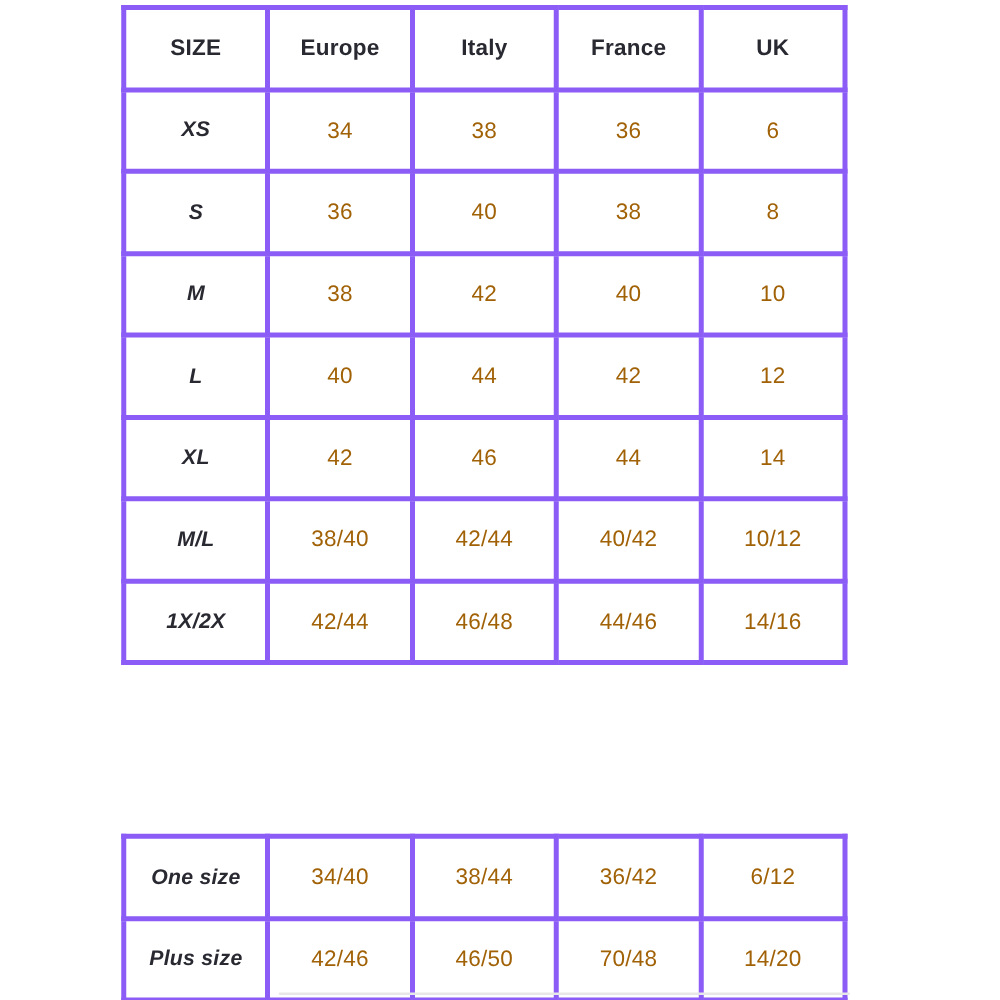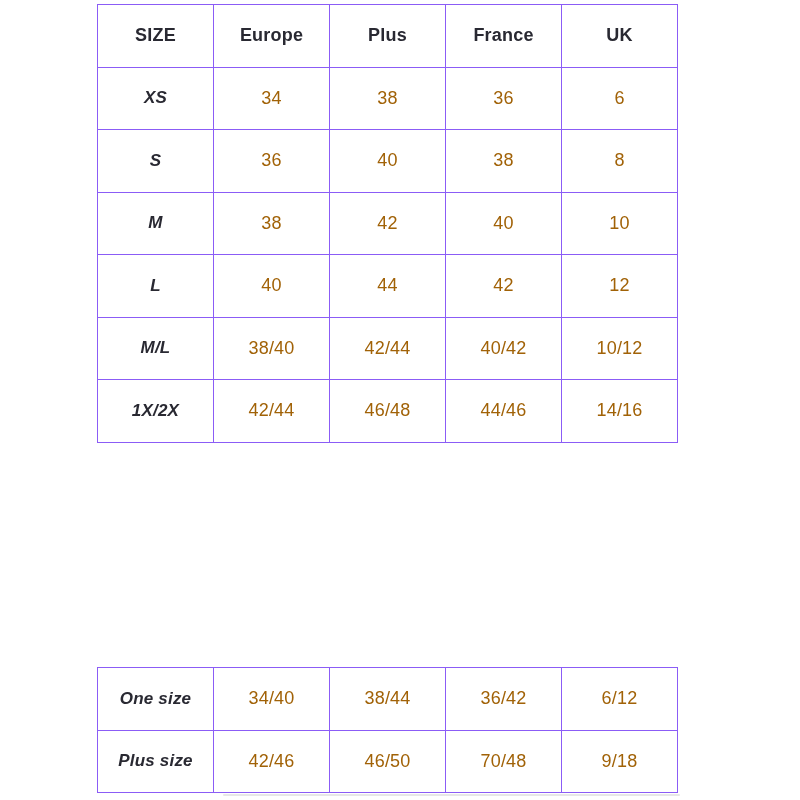--- a/index.html
+++ b/index.html
@@ -22,21 +22,21 @@
     position: absolute;
     left: 97px;
     width: 581px;
     border-collapse: collapse;
     table-layout: fixed;
     background: #ffffff;
   }
   table.tbl.main    { top: 4px; }
   table.tbl.special { top: 667px; padding-left: 19px; }
   .tbl th, .tbl td {
-    border: 1px solid #8b5cf6;
+    border: 4px solid #8b5cf6;
     text-align: center;
     vertical-align: middle;
     padding: 0;
     height: 61.5px;
     letter-spacing: 0.2px;
     white-space: nowrap;
   }
   .tbl thead th {
     font-size: 18px;
     font-weight: 700;
@@ -66,21 +66,21 @@
 </head>
 <body>
 
 <div class="page">
 
   <table class="tbl main">
     <thead>
       <tr id="main-head">
           <th>SIZE</th>
           <th>Europe</th>
-          <th>Plus</th>
+          <th>Italy</th>
           <th>France</th>
           <th>UK</th>
         </tr>
     </thead>
     <tbody id="main-body">
         <tr>
           <th>XS</th>
           <td>34</td>
           <td>38</td>
           <td>36</td>
@@ -101,20 +101,27 @@
           <td>10</td>
         </tr>
         <tr>
           <th>L</th>
           <td>40</td>
           <td>44</td>
           <td>42</td>
           <td>12</td>
         </tr>
         <tr>
+          <th>XL</th>
+          <td>42</td>
+          <td>46</td>
+          <td>44</td>
+          <td>14</td>
+        </tr>
+        <tr>
           <th>M/L</th>
           <td>38/40</td>
           <td>42/44</td>
           <td>40/42</td>
           <td>10/12</td>
         </tr>
         <tr>
           <th>1X/2X</th>
           <td>42/44</td>
           <td>46/48</td>
@@ -131,20 +138,20 @@
           <td>34/40</td>
           <td>38/44</td>
           <td>36/42</td>
           <td>6/12</td>
         </tr>
         <tr>
           <th>Plus size</th>
           <td>42/46</td>
           <td>46/50</td>
           <td>70/48</td>
-          <td>9/18</td>
+          <td>14/20</td>
         </tr>
       </tbody>
   </table>
 
   <div class="bottom-line"></div>
 
 </div>
 
 </body></html>

